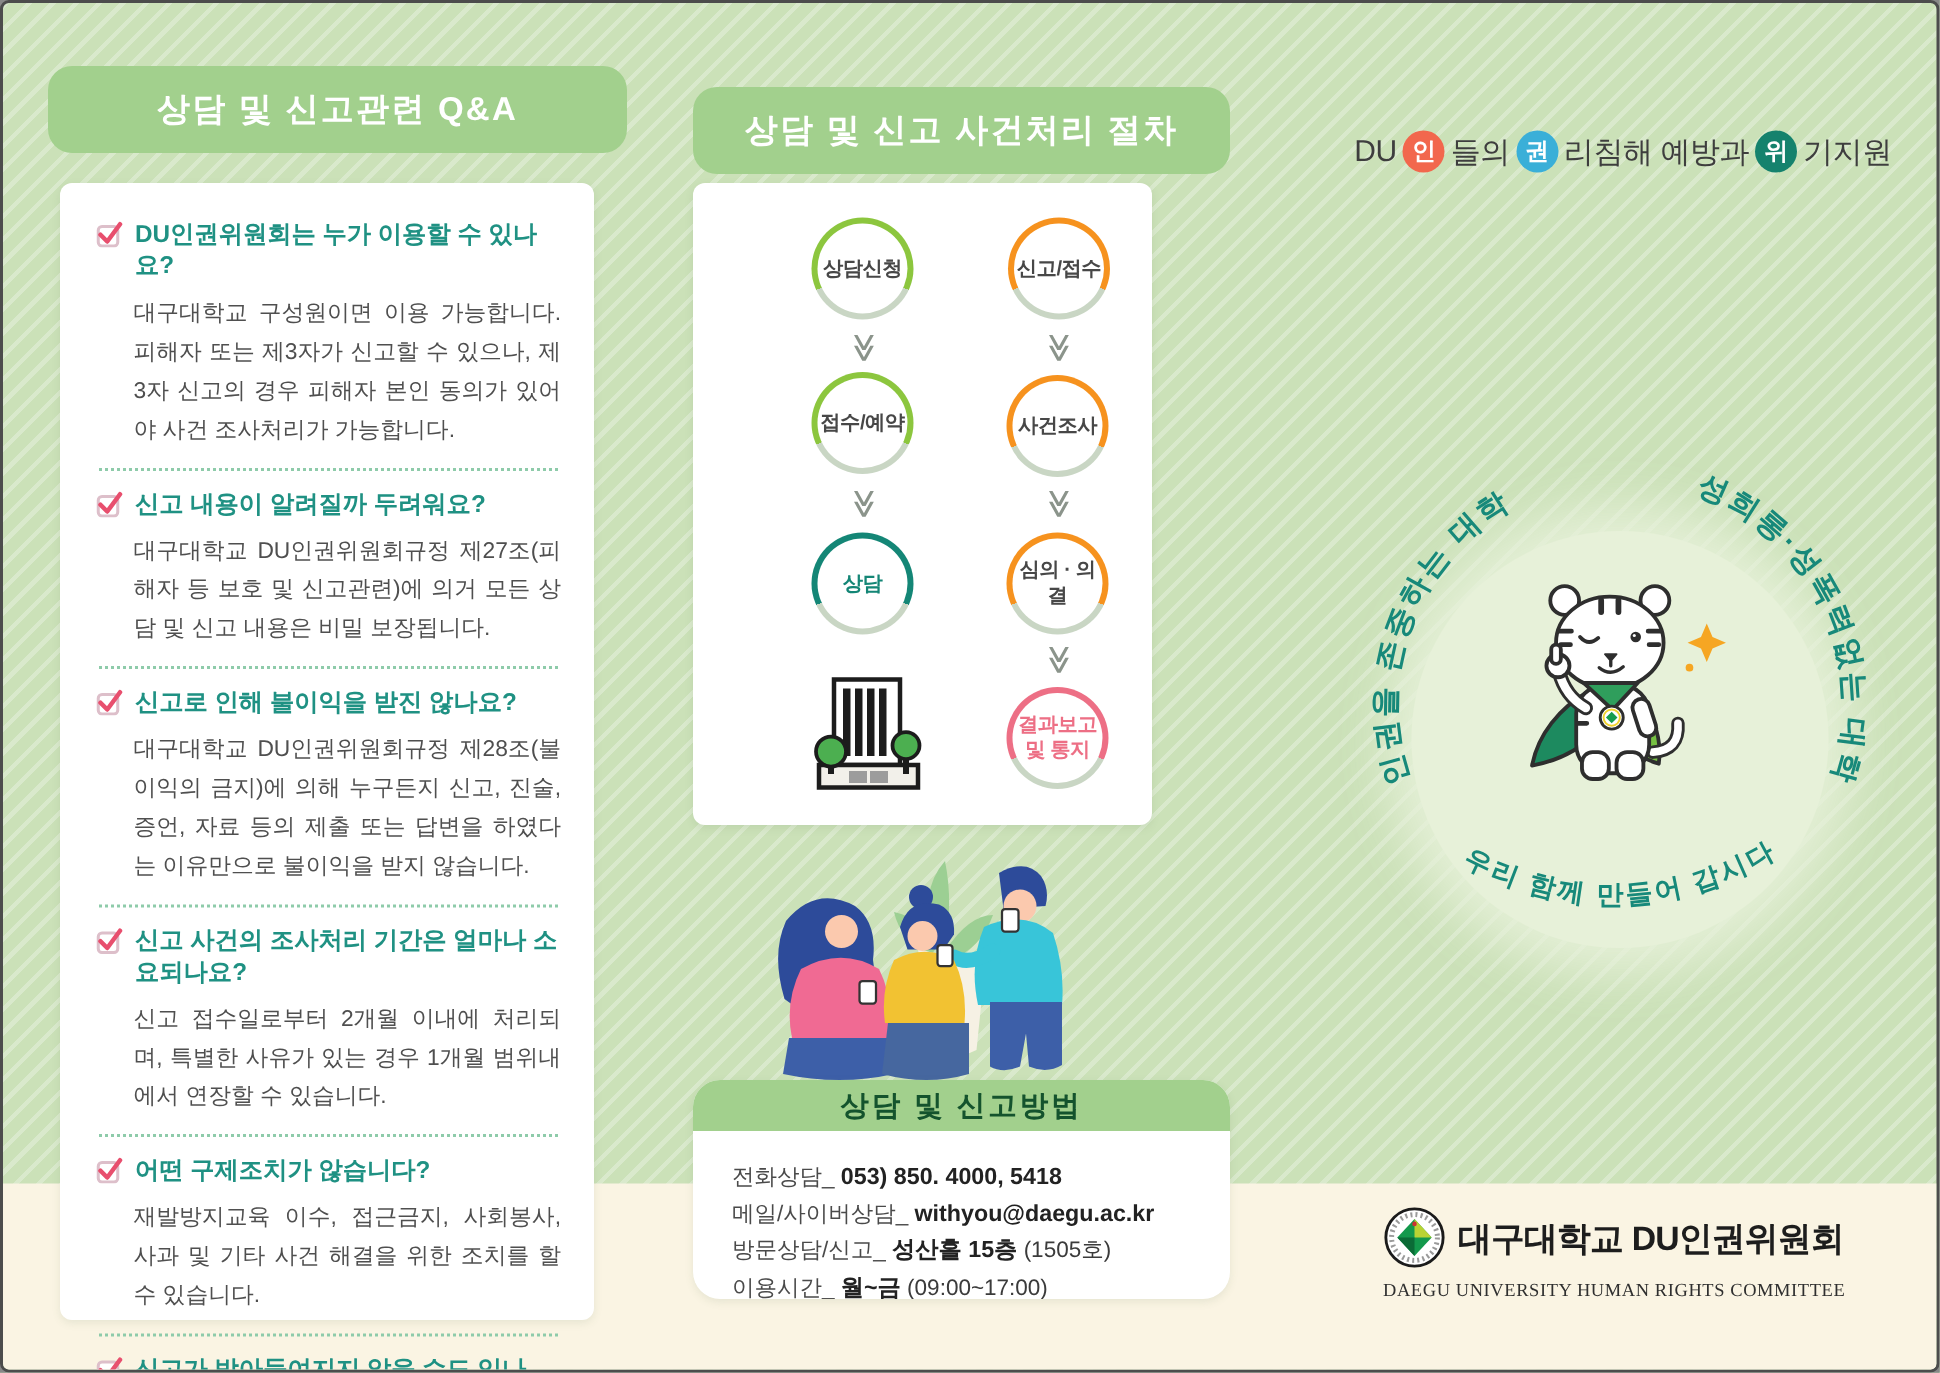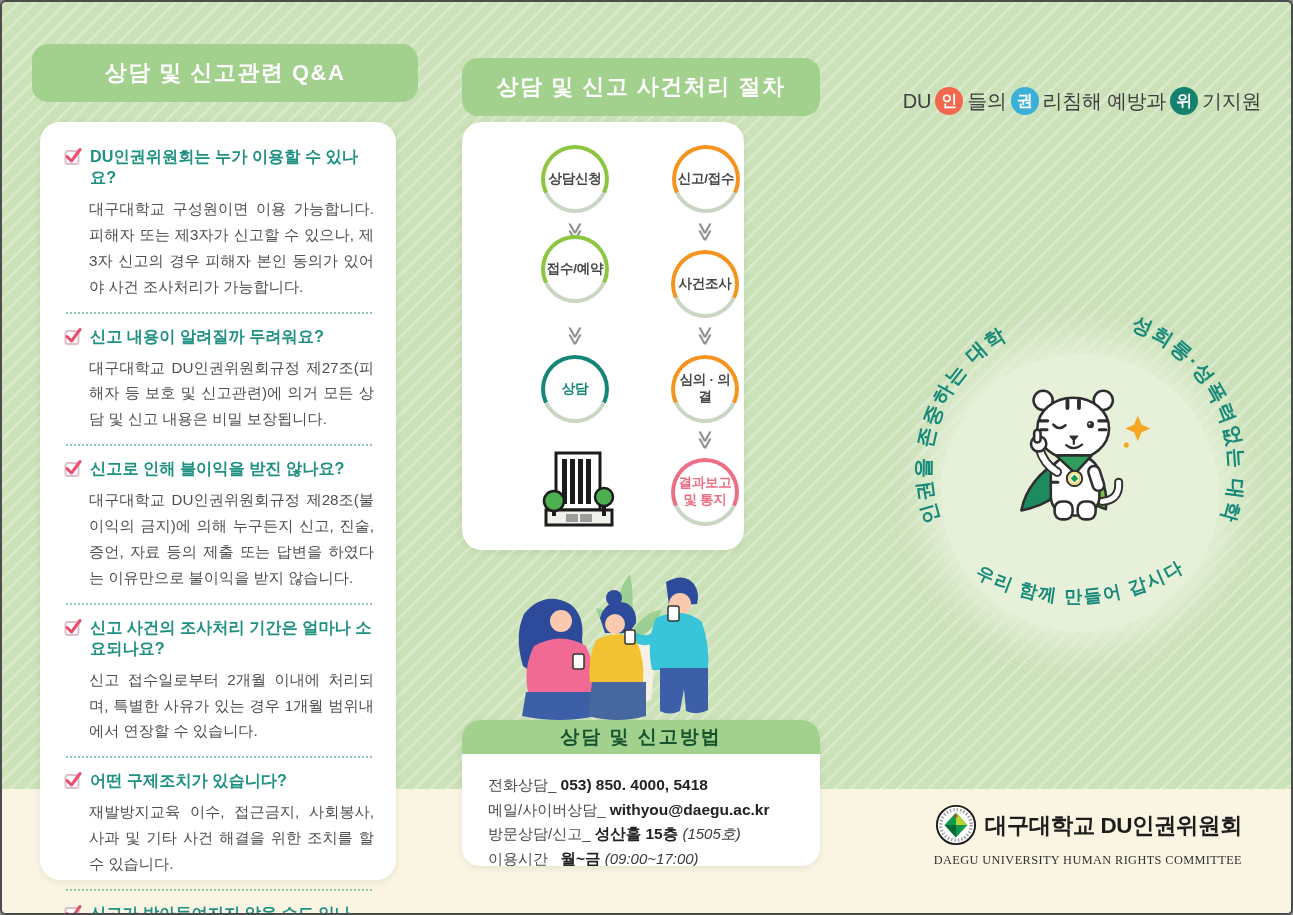--- a/index.html
+++ b/index.html
@@ -11,71 +11,71 @@
     background:
       repeating-linear-gradient(135deg, rgba(255,255,255,0.28) 0 3px, rgba(255,255,255,0) 3px 11px),
       #cbe1b8;
   }
   
   .panel-header{
     position:absolute;height:58px;background:#a2d08d;border-radius:16px;
     display:flex;align-items:center;justify-content:center;
     color:#fff;font-size:22px;font-weight:bold;letter-spacing:1.5px;
   }
-  .card{position:absolute;background:#fff;border-radius:20px;box-shadow:0 2px 6px rgba(90,120,80,.12);}
+  .card{position:absolute;background:#fff;border-radius:8px;box-shadow:0 2px 6px rgba(90,120,80,.12);}
   
   .hdr-left{left:30px;top:42px;width:386px;}
   .qa-card{left:38px;top:120px;width:356px;height:758px;padding:24px 22px 18px 24px;
     display:flex;flex-direction:column;justify-content:space-between;}
   .qa-q{display:flex;align-items:flex-start;gap:8px;color:#1f9183;font-weight:bold;font-size:16.2px;line-height:1.3;}
   .qa-check{flex:0 0 auto;margin-top:1px;}
   .qa-a{margin:8px 0 0 25px;color:#4f4f4f;font-size:15.2px;line-height:1.7;text-align:justify;}
   .qa-divider{border-top:2.5px dotted #8ecbaa;margin:12px 2px;}
   
   .hdr-mid{left:460px;top:56px;width:358px;}
-  .flow-card{left:460px;top:120px;width:282px;height:428px;}
+  .flow-card{left:460px;top:120px;width:306px;height:428px;}
   .fc-ring{position:absolute;width:68px;height:68px;border-radius:50%;padding:4px;}
   .fc-ring .fc-in{width:100%;height:100%;border-radius:50%;background:#fff;
     display:flex;flex-direction:column;align-items:center;justify-content:center;
     font-size:13.5px;font-weight:600;color:#474747;letter-spacing:-.3px;text-align:center;line-height:1.25;}
   .fc-green{background:conic-gradient(from -115deg,#8cc63e 0 230deg,#c9d6c4 230deg 360deg);}
   .fc-teal{background:conic-gradient(from -115deg,#148676 0 230deg,#c9d6c4 230deg 360deg);}
   .fc-orange{background:conic-gradient(from -115deg,#f6921e 0 230deg,#c9d6c4 230deg 360deg);}
   .fc-pink{background:conic-gradient(from -115deg,#ed6f85 0 230deg,#c9d6c4 230deg 360deg);}
   .fc-teal .fc-in{color:#148676;}
   .fc-pink .fc-in{color:#ed6f85;}
   .fc-chev{position:absolute;width:20px;height:20px;color:#8b948b;font-size:19px;font-weight:bold;
     transform:rotate(90deg);display:flex;align-items:center;justify-content:center;}
   .building{position:absolute;left:80px;top:328px;}
   .people{position:absolute;left:462px;top:566px;}
   .methods-card{left:460px;top:718px;width:358px;height:146px;border-radius:18px;overflow:hidden;padding:0;}
   .methods-hdr{height:34px;background:#a2d08d;display:flex;align-items:center;justify-content:center;
     color:#14532d;font-weight:bold;font-size:19px;letter-spacing:2px;}
   .methods-body{padding:11px 16px 0 26px;margin-top:12px;}
   .m-row{font-size:15px;color:#4a4a4a;line-height:1.0;margin-bottom:9px;white-space:nowrap;}
   .m-value{color:#222;font-size:15.5px;}
-  .m-suffix{color:#3b3b3b;font-style:italic;}
+  .m-suffix{color:#3b3b3b;}
   
   .tagline{position:absolute;left:880px;top:82px;width:400px;height:34px;
     display:flex;align-items:center;justify-content:center;gap:3px;
     font-size:20px;color:#3e3e3e;letter-spacing:-.3px;}
   .tag-badge{width:28px;height:28px;border-radius:50%;display:flex;align-items:center;justify-content:center;
     color:#fff;font-weight:bold;font-size:16px;margin:0 1px;}
   .badge-orange{background:#f2674d;} .badge-blue{background:#3aafd8;} .badge-teal{background:#15826d;}
   .emblem{position:absolute;left:858px;top:248px;width:440px;height:440px;}
   .emblem-halo{position:absolute;left:81px;top:104px;width:278px;height:278px;border-radius:50%;
     background:#e7f1d9;box-shadow:0 0 34px 18px rgba(231,241,217,.9);}
   .emblem-svg{position:absolute;left:0;top:0;}
   .arc-text{fill:#17897a;font-weight:bold;font-size:20px;letter-spacing:2px;
     font-family:"Liberation Sans","DejaVu Sans",sans-serif;}
   .arc-text-b{fill:#17897a;font-weight:bold;font-size:18px;letter-spacing:2px;
     font-family:"Liberation Sans","DejaVu Sans",sans-serif;}
   
   .cream-band{position:absolute;left:0;top:787px;width:100%;height:128px;background:#faf4e3;}
-  .footer-org{position:absolute;left:920px;top:802px;width:320px;display:flex;flex-direction:column;align-items:flex-end;}
+  .footer-org{position:absolute;left:920px;top:802px;width:320px;display:flex;flex-direction:column;align-items:flex-start;}
   .footer-row{display:flex;align-items:center;gap:8px;}
   .footer-kr{font-size:22.5px;font-weight:bold;color:#1d1d1d;letter-spacing:-.5px;white-space:nowrap;}
   .footer-en{margin-top:7px;font-family:"Liberation Serif","DejaVu Serif",serif;
     font-size:12.3px;color:#2f2f2f;letter-spacing:.4px;white-space:nowrap;}
 </style>
 </head>
 <body>
 
 <div class="page">
 
@@ -134,21 +134,21 @@
       <div class="qa-a">신고 접수일로부터 2개월 이내에 처리되며, 특별한 사유가 있는 경우 1개월 범위내에서 연장할 수 있습니다.</div>
     </div>
     <div class="qa-divider"></div>
 
     <div class="qa-item">
       <div class="qa-q">
         <svg class="qa-check" width="18" height="18" viewBox="0 0 18 18">
             <rect x="1.5" y="4" width="13" height="13" rx="2.5" fill="#fff" stroke="#ddbfca" stroke-width="2"></rect>
             <polyline points="3,9.5 7.5,14 16,2.5" fill="none" stroke="#e84f6e" stroke-width="3" stroke-linecap="round" stroke-linejoin="round"></polyline>
           </svg>
-        <span>어떤 구제조치가 있습니다?</span>
+        <span>어떤 구제조치가 않습니다?</span>
       </div>
       <div class="qa-a">재발방지교육 이수, 접근금지, 사회봉사, 사과 및 기타 사건 해결을 위한 조치를 할 수 있습니다.</div>
     </div>
     <div class="qa-divider"></div>
 
     <div class="qa-item">
       <div class="qa-q">
         <svg class="qa-check" width="18" height="18" viewBox="0 0 18 18">
             <rect x="1.5" y="4" width="13" height="13" rx="2.5" fill="#fff" stroke="#ddbfca" stroke-width="2"></rect>
             <polyline points="3,9.5 7.5,14 16,2.5" fill="none" stroke="#e84f6e" stroke-width="3" stroke-linecap="round" stroke-linejoin="round"></polyline>
@@ -162,21 +162,21 @@
   <div class="panel-header hdr-mid">
     <span>상담 및 신고 사건처리 절차</span>
   </div>
 
   <div class="card flow-card">
 
     <div class="fc-ring fc-green" style="left:79px;top:23px;">
       <div class="fc-in">상담신청</div>
     </div>
     <div class="fc-chev" style="left:104px;top:100px;">≫</div>
-    <div class="fc-ring fc-green" style="left:79px;top:113px;">
+    <div class="fc-ring fc-green" style="left:79px;top:126px;">
       <div class="fc-in">접수/예약</div>
     </div>
     <div class="fc-chev" style="left:104px;top:204px;">≫</div>
     <div class="fc-ring fc-teal" style="left:79px;top:233px;">
       <div class="fc-in">상담</div>
     </div>
 
     <svg class="building" width="74" height="80" viewBox="0 0 74 80">
       <rect x="14" y="3" width="44" height="57" fill="#fff" stroke="#1c1c1c" stroke-width="3"></rect>
       <rect x="20" y="9" width="5" height="45" fill="#1c1c1c"></rect>

